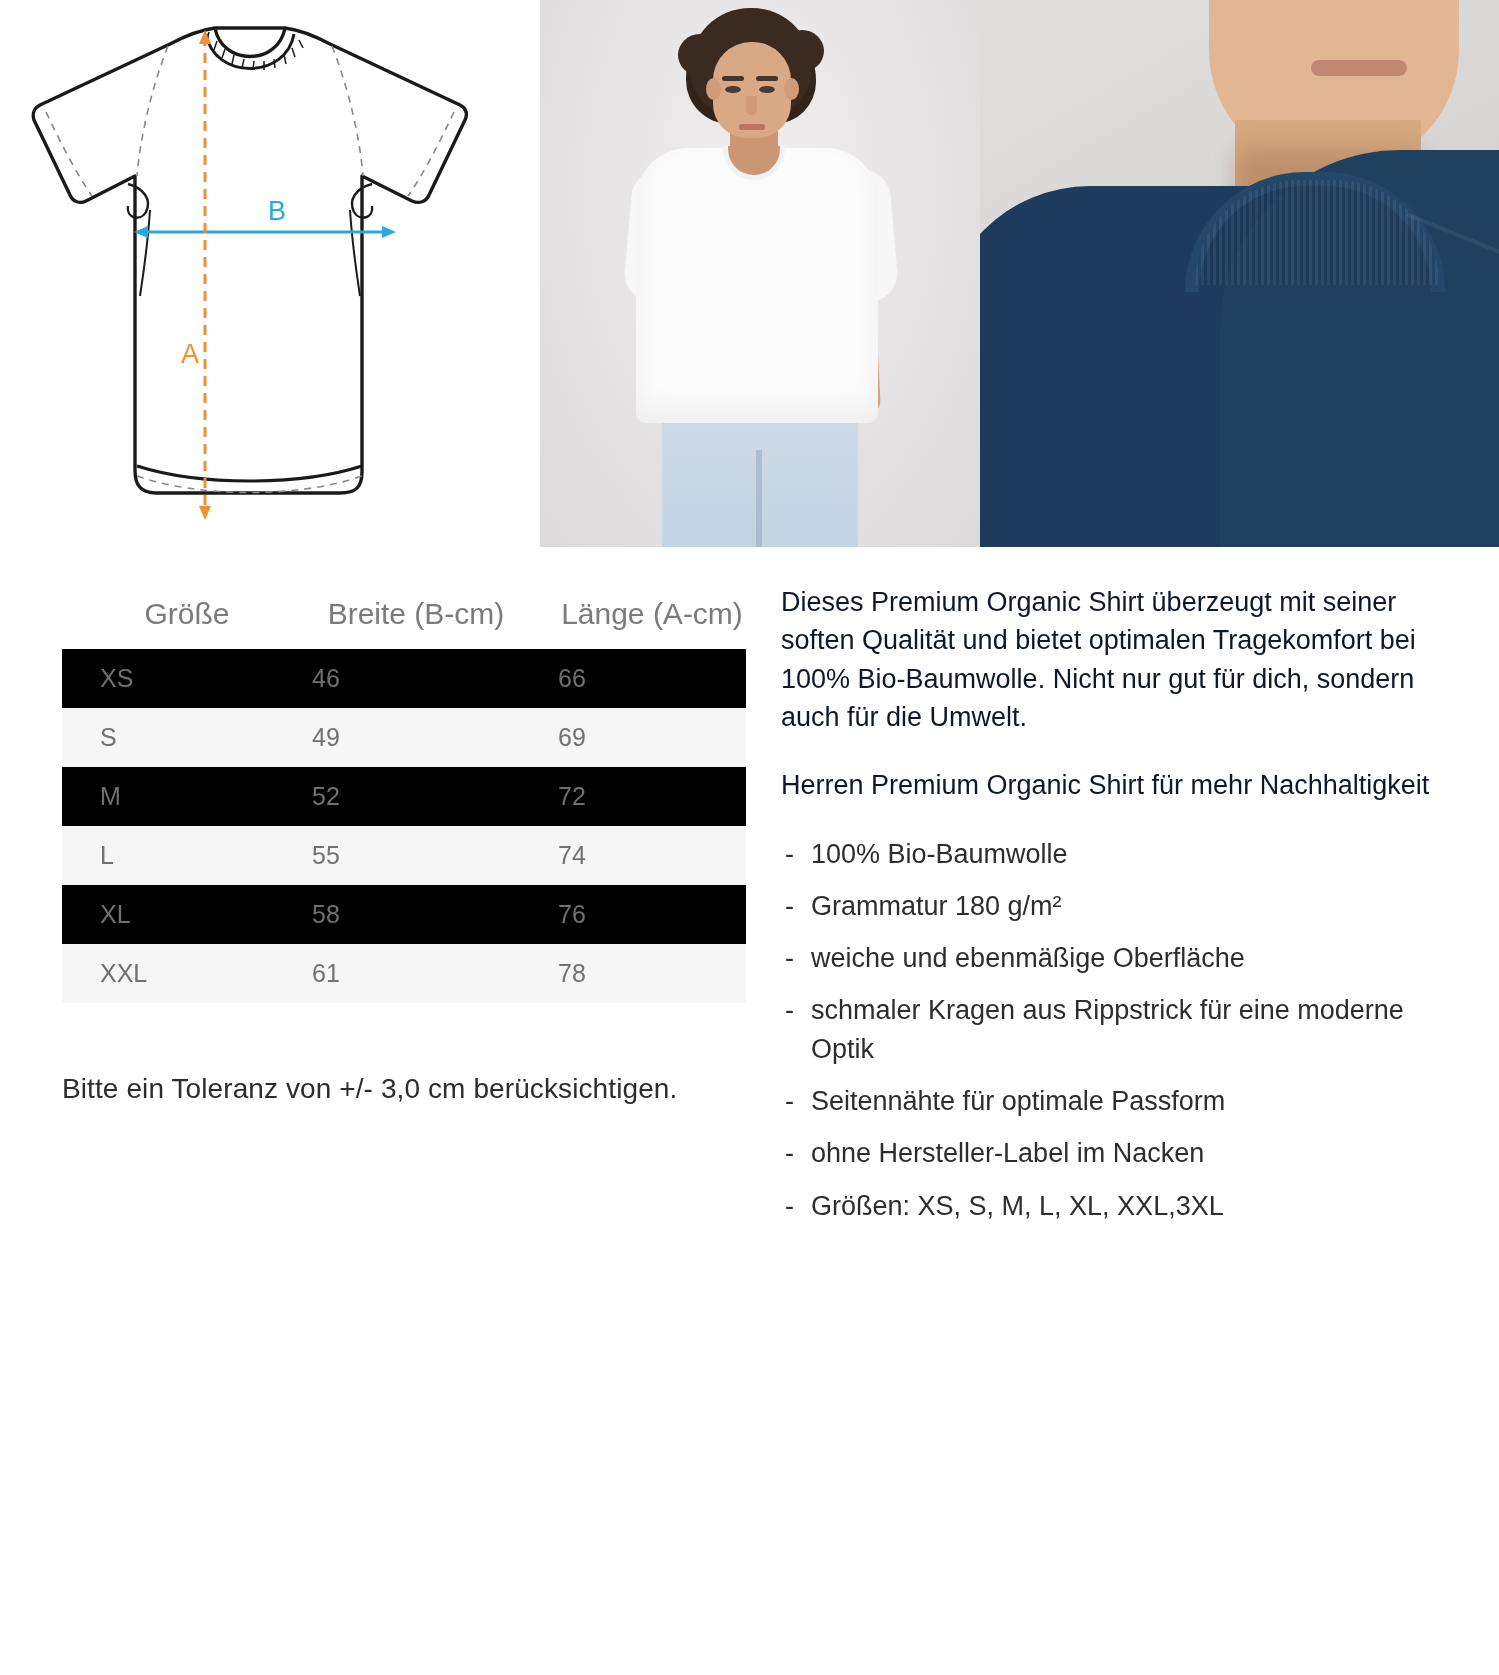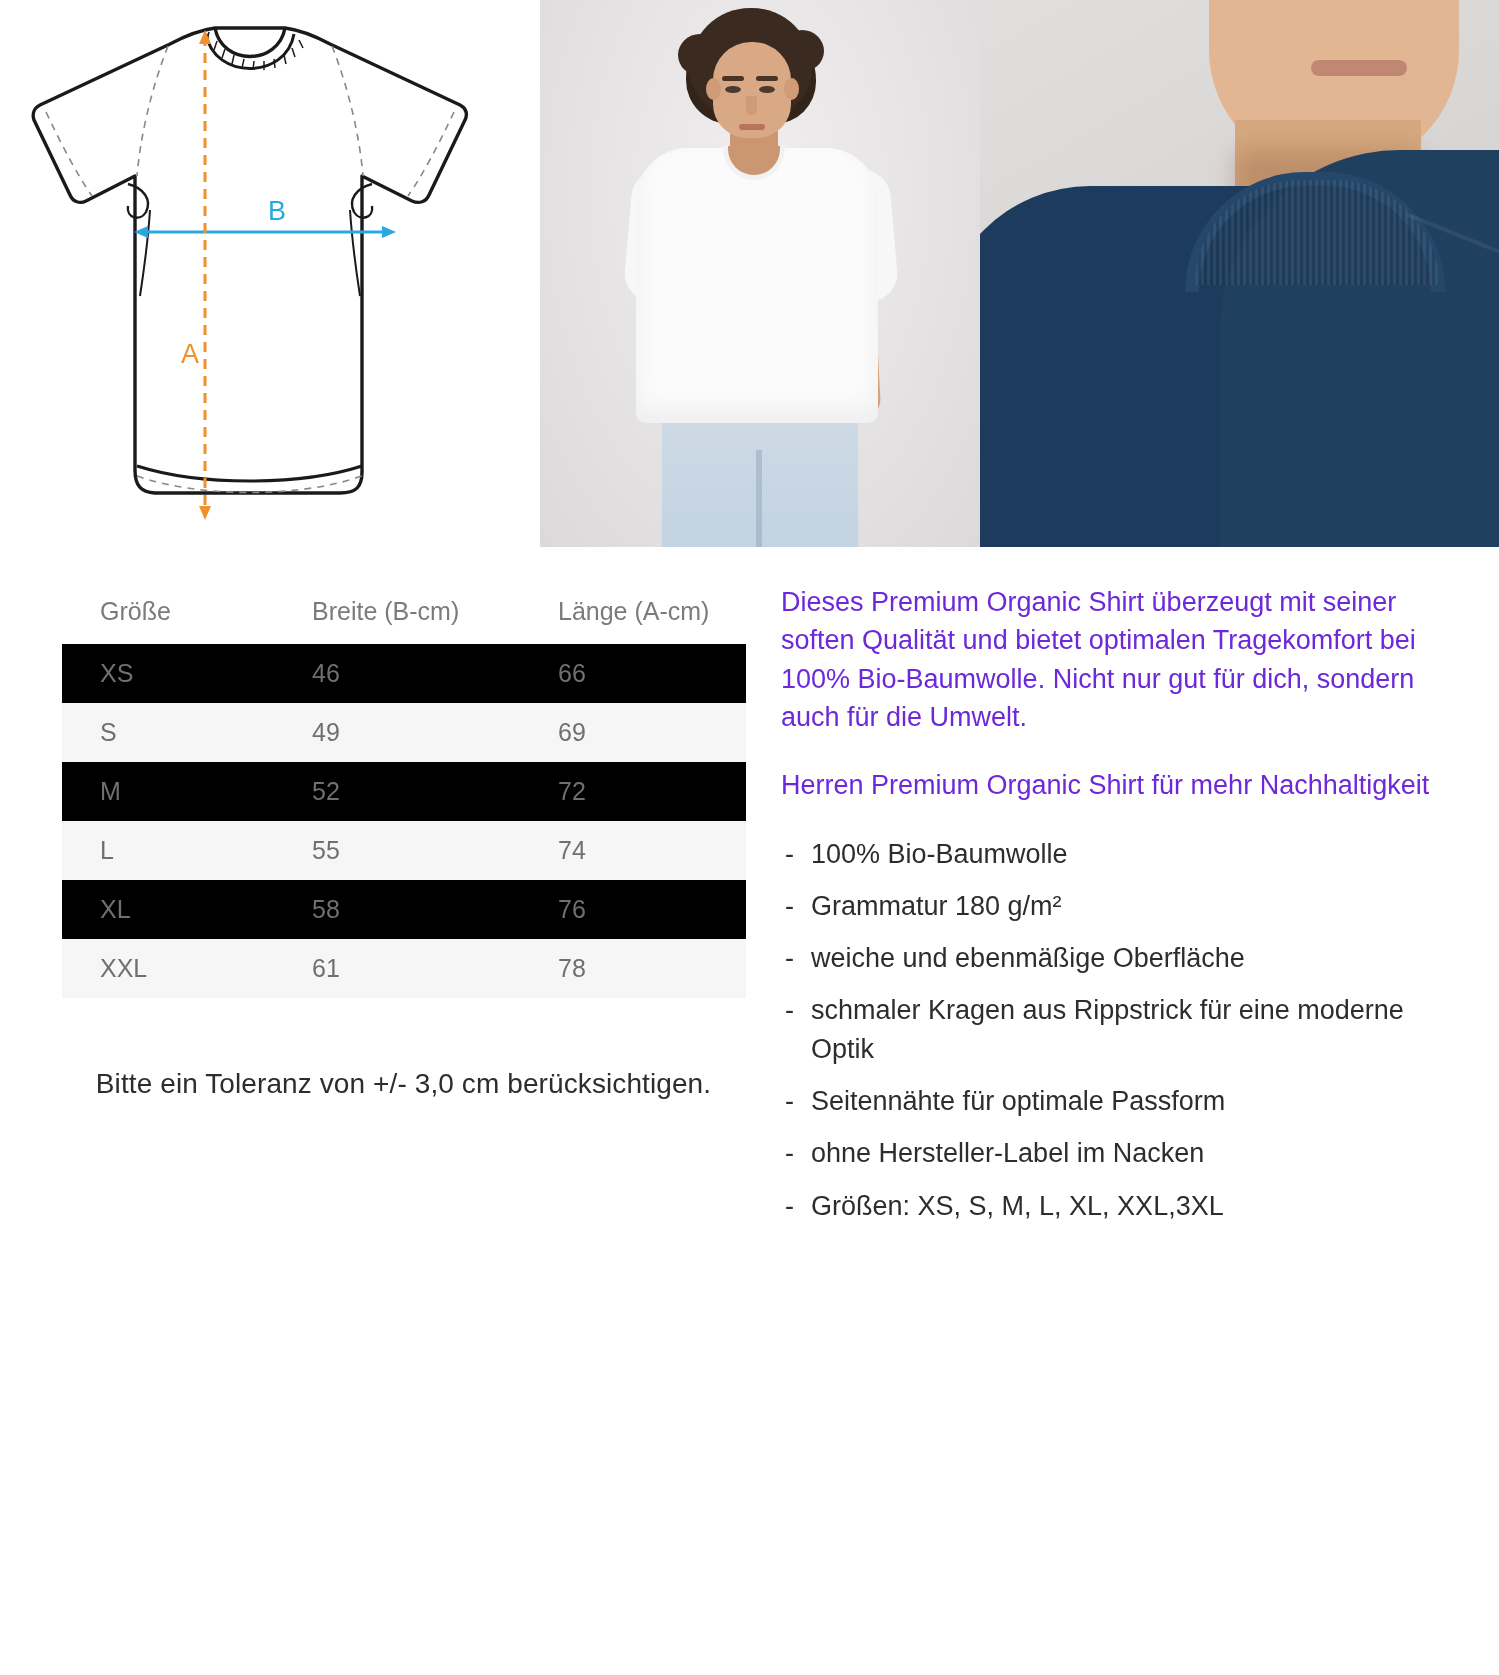--- a/index.html
+++ b/index.html
@@ -231,51 +231,50 @@
 
   
   table.size-table {
     border-collapse: collapse;
     width: 684px;
     font-size: 25px;
     color: #6e6e6e;
   }
   table.size-table th {
     font-weight: normal;
-    text-align: left;
+    text-align: center;
     padding: 18px 0 18px 38px;
     color: #7b7b7b;
     background: #ffffff;
-    font-size: 25px;
+    font-size: 30px;
   }
   table.size-table td {
     padding: 15px 0 15px 38px;
     color: #707070;
     font-size: 25px;
   }
   table.size-table tr.odd td { background: #000000; }
   table.size-table tr.even td { background: #f6f6f6; }
   table.size-table col.c1 { width: 212px; }
   table.size-table col.c2 { width: 246px; }
   table.size-table col.c3 { width: 226px; }
 
   .tolerance {
     margin-top: 70px;
     font-size: 28px;
     color: #2d2d2d;
     letter-spacing: .1px;
-    text-align: center;
   }
 
   
   .right-col p {
     margin: 0 0 30px 0;
     font-size: 27px;
     line-height: 1.42;
-    color: #6d28d9;
+    color: #0f172a;
   }
   .right-col p.tight { margin-bottom: 0; }
   .bullets {
     margin: 28px 0 0 0;
     padding: 0;
     list-style: none;
   }
   .bullets li {
     font-size: 27px;
     line-height: 1.45;

